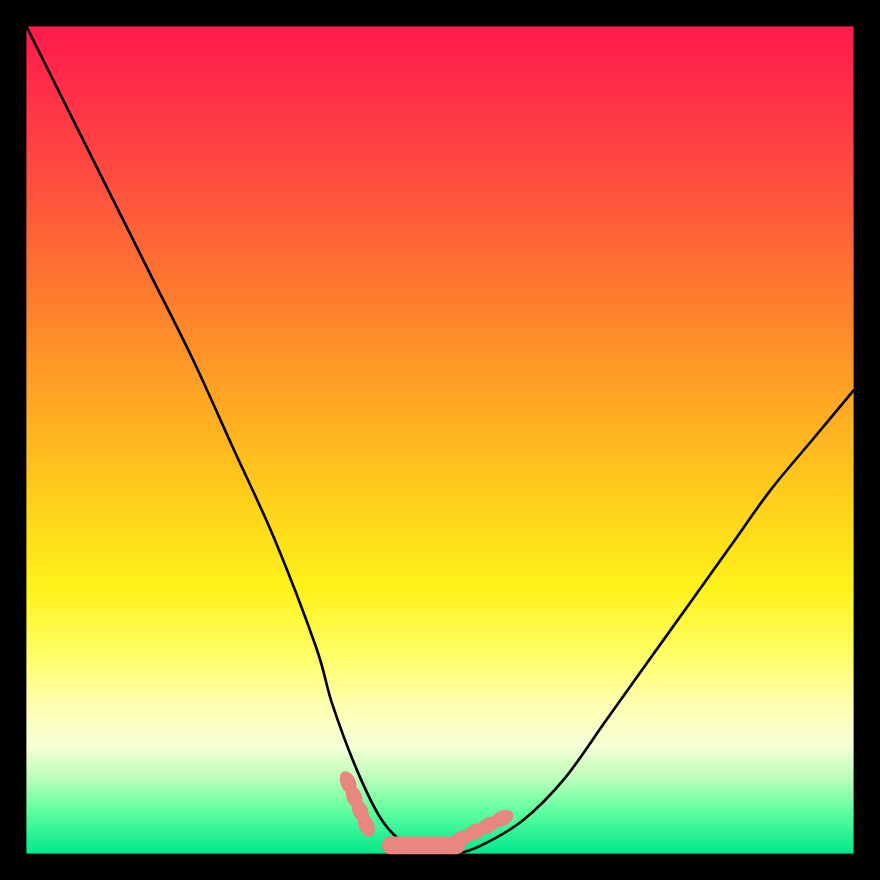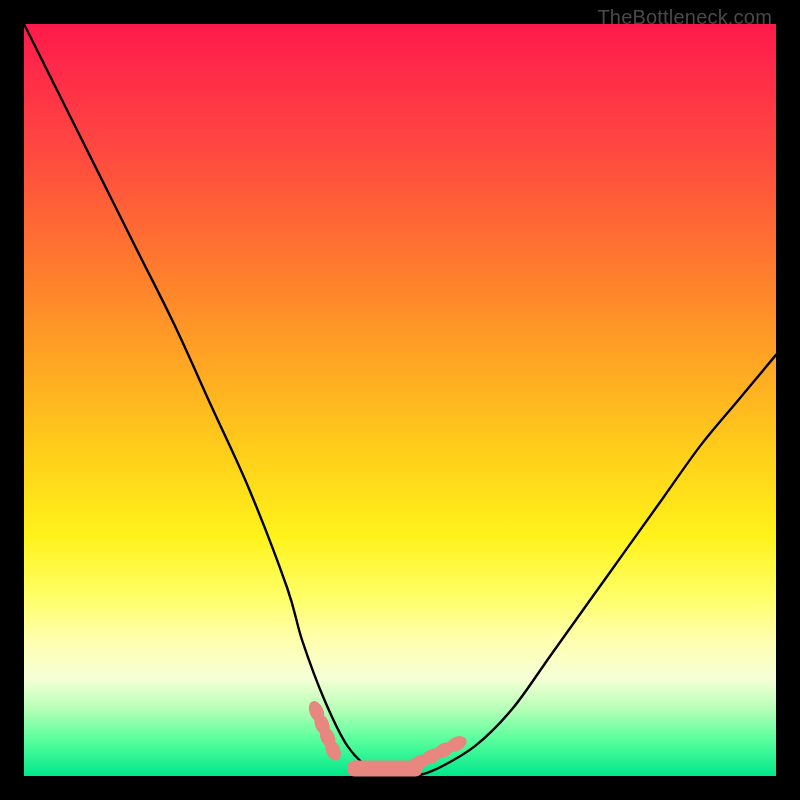--- a/index.html
+++ b/index.html
@@ -65,21 +65,20 @@
   }
   .marker-bar {
     fill: #e8877f;
   }
 </style>
 </head>
 <body>
 
 <div class="frame">
 
-  <div class="watermark">TheBottleneck.com</div>
 
   <div class="plot-area">
 
     <svg class="curves" viewBox="0 0 752 752" preserveAspectRatio="none">
 
       <path id="curve-path" fill="none" stroke="#000" stroke-width="2.4" stroke-linecap="round" d="M 0 0 C 6.266666666666667 12.533333333333323, 25.06666666666667 50.13333333333327, 37.6 75.19999999999993 C 50.13333333333333 100.2666666666666, 62.66666666666667 125.3333333333333, 75.2 150.39999999999998 C 87.73333333333333 175.46666666666667, 100.26666666666667 200.53333333333336, 112.8 225.60000000000002 C 125.33333333333333 250.66666666666669, 137.86666666666667 274.48, 150.4 300.8 C 162.93333333333334 327.12, 175.46666666666667 355.94666666666666, 188 383.52 C 200.53333333333333 411.0933333333333, 213.06666666666666 436.16, 225.6 466.24 C 238.13333333333333 496.32, 254.42666666666665 538.9333333333334, 263.2 564 C 271.9733333333333 589.0666666666666, 271.97333333333336 597.84, 278.24 616.64 C 284.50666666666666 635.4399999999999, 293.28000000000003 659.2533333333333, 300.8 676.8 C 308.32 694.3466666666666, 315.84000000000003 710.64, 323.36 721.92 C 330.88 733.1999999999999, 338.40000000000003 739.4666666666667, 345.92 744.48 C 353.44 749.4933333333333, 360.96000000000004 750.7466666666667, 368.48 752 C 376 753.2533333333333, 383.52000000000004 753.2533333333333, 391.04 752 C 398.56 750.7466666666667, 403.5733333333334 749.4933333333333, 413.6 744.48 C 423.62666666666667 739.4666666666667, 438.66666666666663 731.9466666666666, 451.2 721.92 C 463.73333333333335 711.8933333333333, 476.26666666666665 699.36, 488.8 684.32 C 501.33333333333337 669.2800000000001, 513.8666666666667 649.2266666666667, 526.4 631.68 C 538.9333333333333 614.1333333333332, 551.4666666666667 596.5866666666666, 564 579.04 C 576.5333333333333 561.4933333333333, 589.0666666666667 543.9466666666666, 601.6 526.4 C 614.1333333333333 508.8533333333333, 626.6666666666666 491.3066666666667, 639.1999999999999 473.76 C 651.7333333333332 456.2133333333333, 664.2666666666668 437.41333333333336, 676.8000000000001 421.12 C 689.3333333333334 404.82666666666665, 701.8666666666667 391.04, 714.4 376 C 726.9333333333333 360.96, 745.7333333333333 338.4, 752 330.87999999999994"></path>
 
       <rect id="flat-bar" class="marker-bar" rx="7" ry="7" height="16" x="323.36" y="736.48" width="75.19999999999999"></rect>
 
       <g id="left-cluster">

